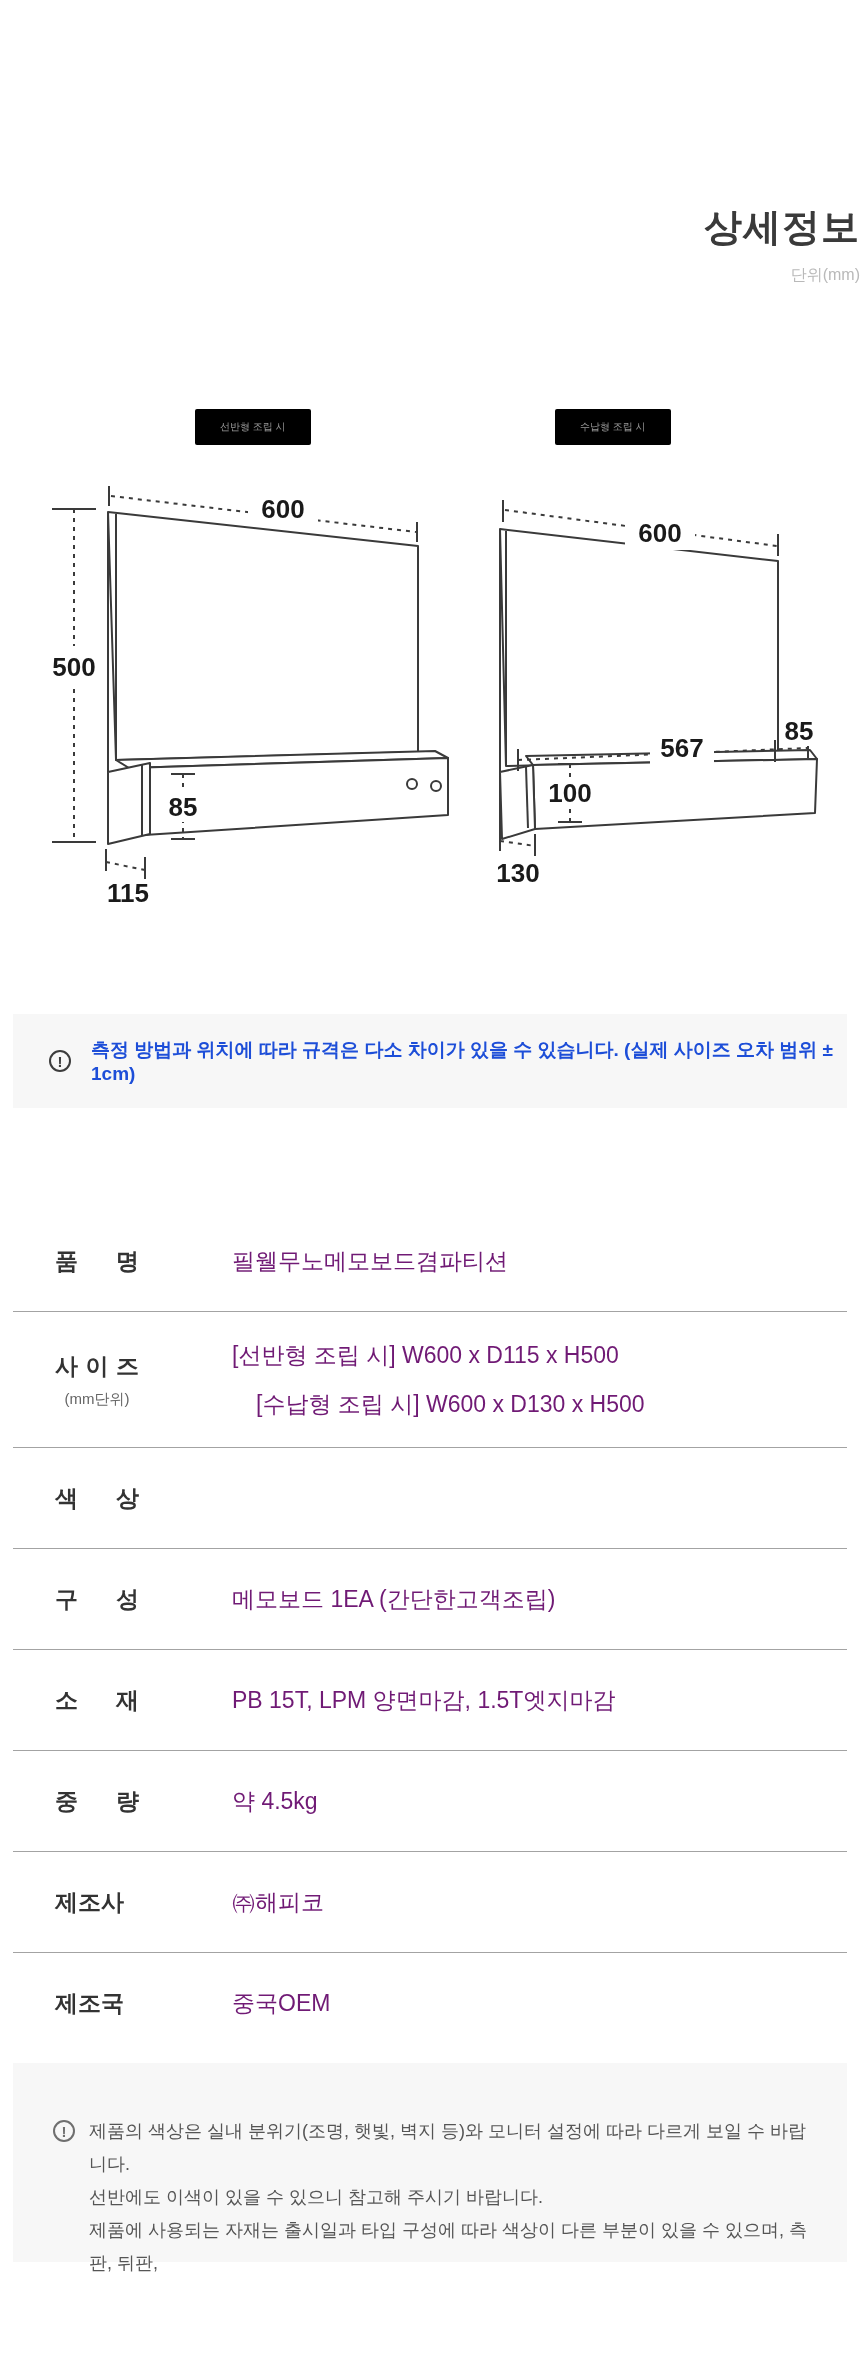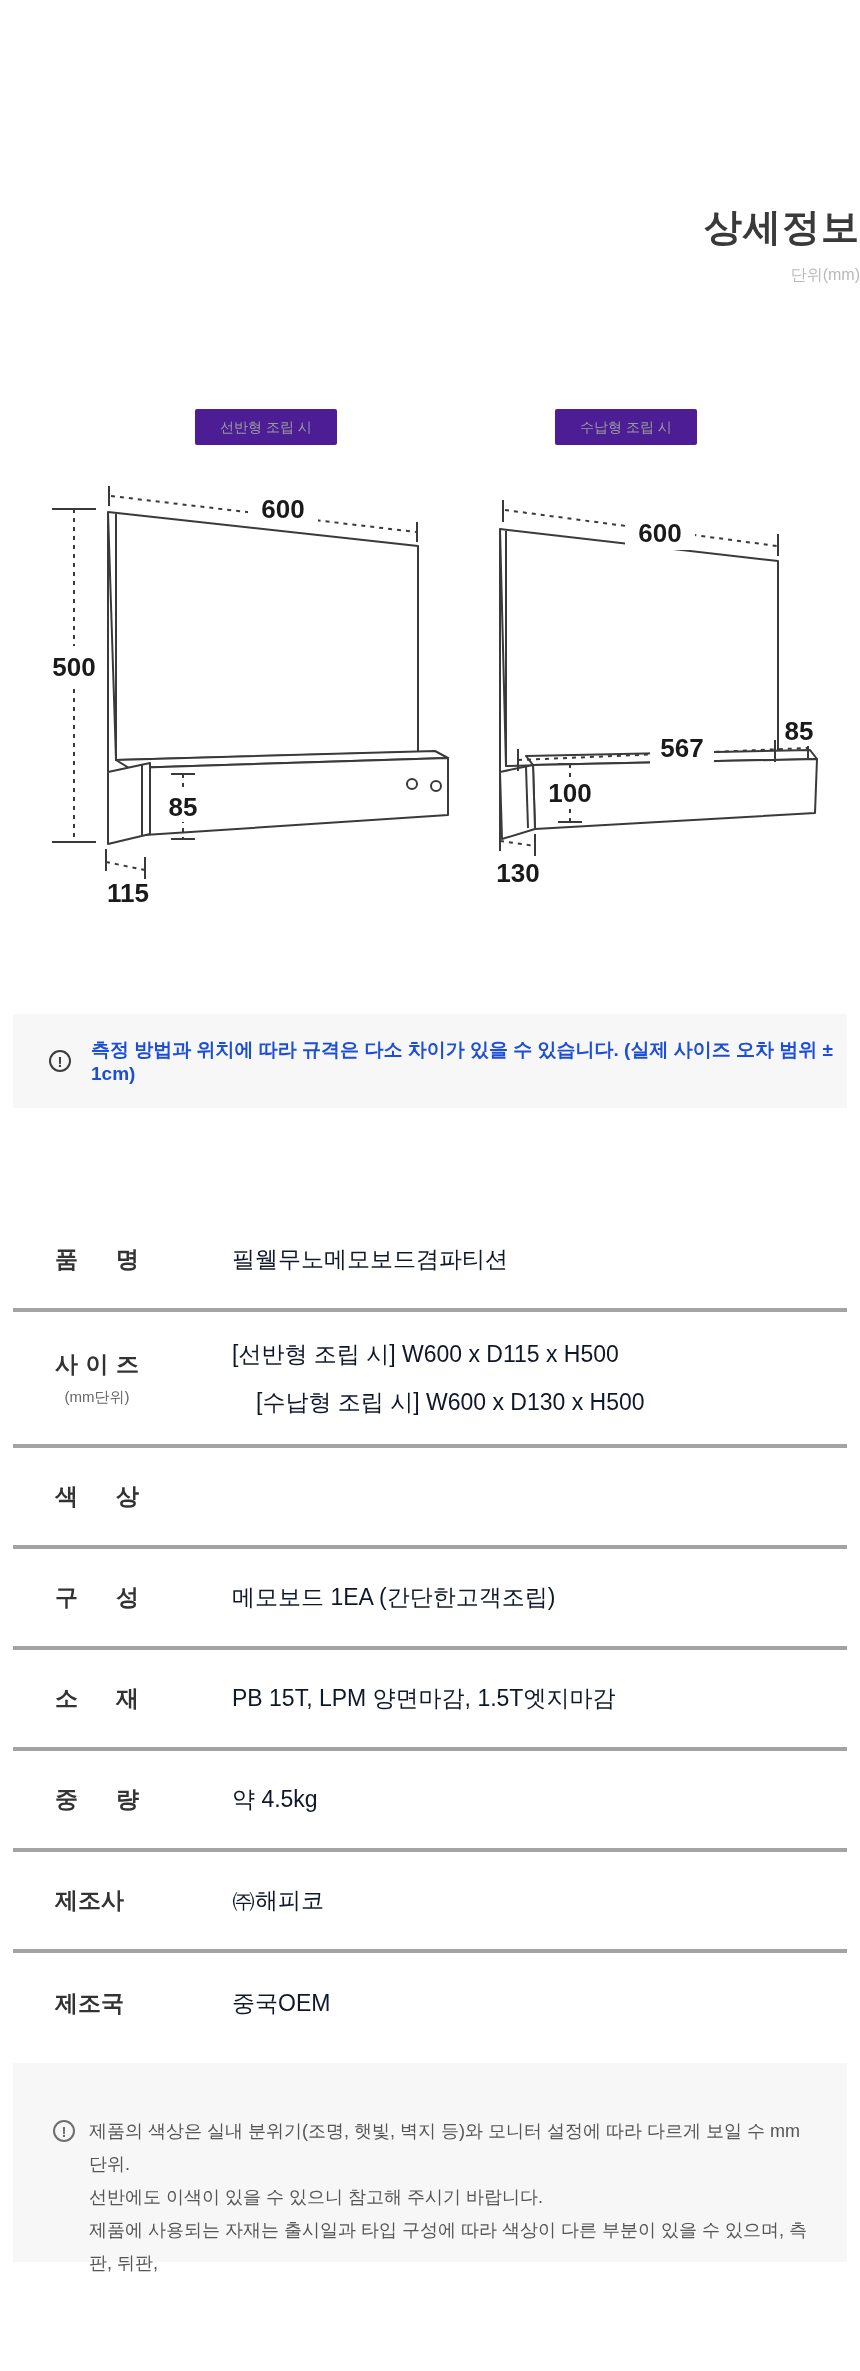--- a/index.html
+++ b/index.html
@@ -14,22 +14,22 @@
   
   .title-wrap { padding-top: 202px; text-align: right; }
   .page-title { font-size: 38px; font-weight: 700; color: #3a3a3a; letter-spacing: 1px; }
   .page-unit { margin-top: 12px; font-size: 16px; color: #b9b9b9; }
 
   
   .hero { position: relative; height: 728px; }
   .badge {
     position: absolute; top: 123px;
     height: 36px; line-height: 36px;
-    padding: 0 25px; background: #4c1d95; border-radius: 2px;
-    font-size: 14px; color: #9b9b9b; white-space: nowrap;
+    padding: 0 25px; background: #000000; border-radius: 2px;
+    font-size: 10px; color: #9b9b9b; white-space: nowrap;
   }
   .badge-left { left: 195px; }
   .badge-right { left: 555px; }
   .diagram { position: absolute; top: 198px; }
   .diagram-left { left: 50px; }
   .diagram-right { left: 480px; }
   .diagram text { font-weight: 700; font-size: 26px; fill: #1a1a1a; font-family: "Liberation Sans", "DejaVu Sans", sans-serif; }
 
   
   .notice-bar {
@@ -44,33 +44,33 @@
     display: inline-flex; align-items: center; justify-content: center;
     font-size: 15px; font-weight: 700; color: #3c3c3c; line-height: 1;
   }
   .notice-bar .notice-text { margin-left: 20px; font-size: 19px; font-weight: 700; color: #1d4ed8; }
 
   
   .spec-table { margin: 103px 13px 0 13px; }
   .spec-row {
     display: flex; align-items: center;
     min-height: 101px;
-    border-bottom: 4px solid #a3a3a3;
+    border-bottom: 1px solid #a3a3a3;
   }
   .spec-row.tall { min-height: 136px; }
   .spec-row.last { border-bottom: none; min-height: 100px; }
   .spec-label-box { width: 84px; margin-left: 42px; flex: 0 0 auto; }
   .spec-label {
     display: block; width: 100%;
     font-size: 23px; font-weight: 700; color: #333;
     text-align: justify; text-align-last: justify;
     white-space: nowrap;
   }
   .spec-sublabel { display: block; margin-top: 8px; text-align: center; font-size: 15px; color: #666; }
-  .spec-value { margin-left: 93px; font-size: 23px; color: #0f172a; line-height: 1.5; }
+  .spec-value { margin-left: 93px; font-size: 23px; color: #701a75; line-height: 1.5; }
   .spec-value .vline + .vline { margin-top: 14px; margin-left: 24px; }
 
   
   .footer-notice {
     margin: 10px 13px 0 13px; height: 199px;
     background: #f7f7f7;
     display: flex; align-items: flex-start;
     padding: 52px 30px 0 40px;
   }
   .footer-notice .excl-icon { border-color: #6f6f6f; color: #6f6f6f; margin-top: 5px; }
@@ -254,17 +254,17 @@
     <div class="spec-value">
       <div class="vline">중국OEM</div>
     </div>
   </div>
 
 </div>
 
 <div class="footer-notice">
   <span class="excl-icon">!</span>
   <div class="notice-lines">
-    <div>제품의 색상은 실내 분위기(조명, 햇빛, 벽지 등)와 모니터 설정에 따라 다르게 보일 수 mm단위.</div>
+    <div>제품의 색상은 실내 분위기(조명, 햇빛, 벽지 등)와 모니터 설정에 따라 다르게 보일 수 바랍니다.</div>
     <div>선반에도 이색이 있을 수 있으니 참고해 주시기 바랍니다.</div>
     <div>제품에 사용되는 자재는 출시일과 타입 구성에 따라 색상이 다른 부분이 있을 수 있으며, 측판, 뒤판,</div>
   </div>
 </div>
 
 </body></html>

